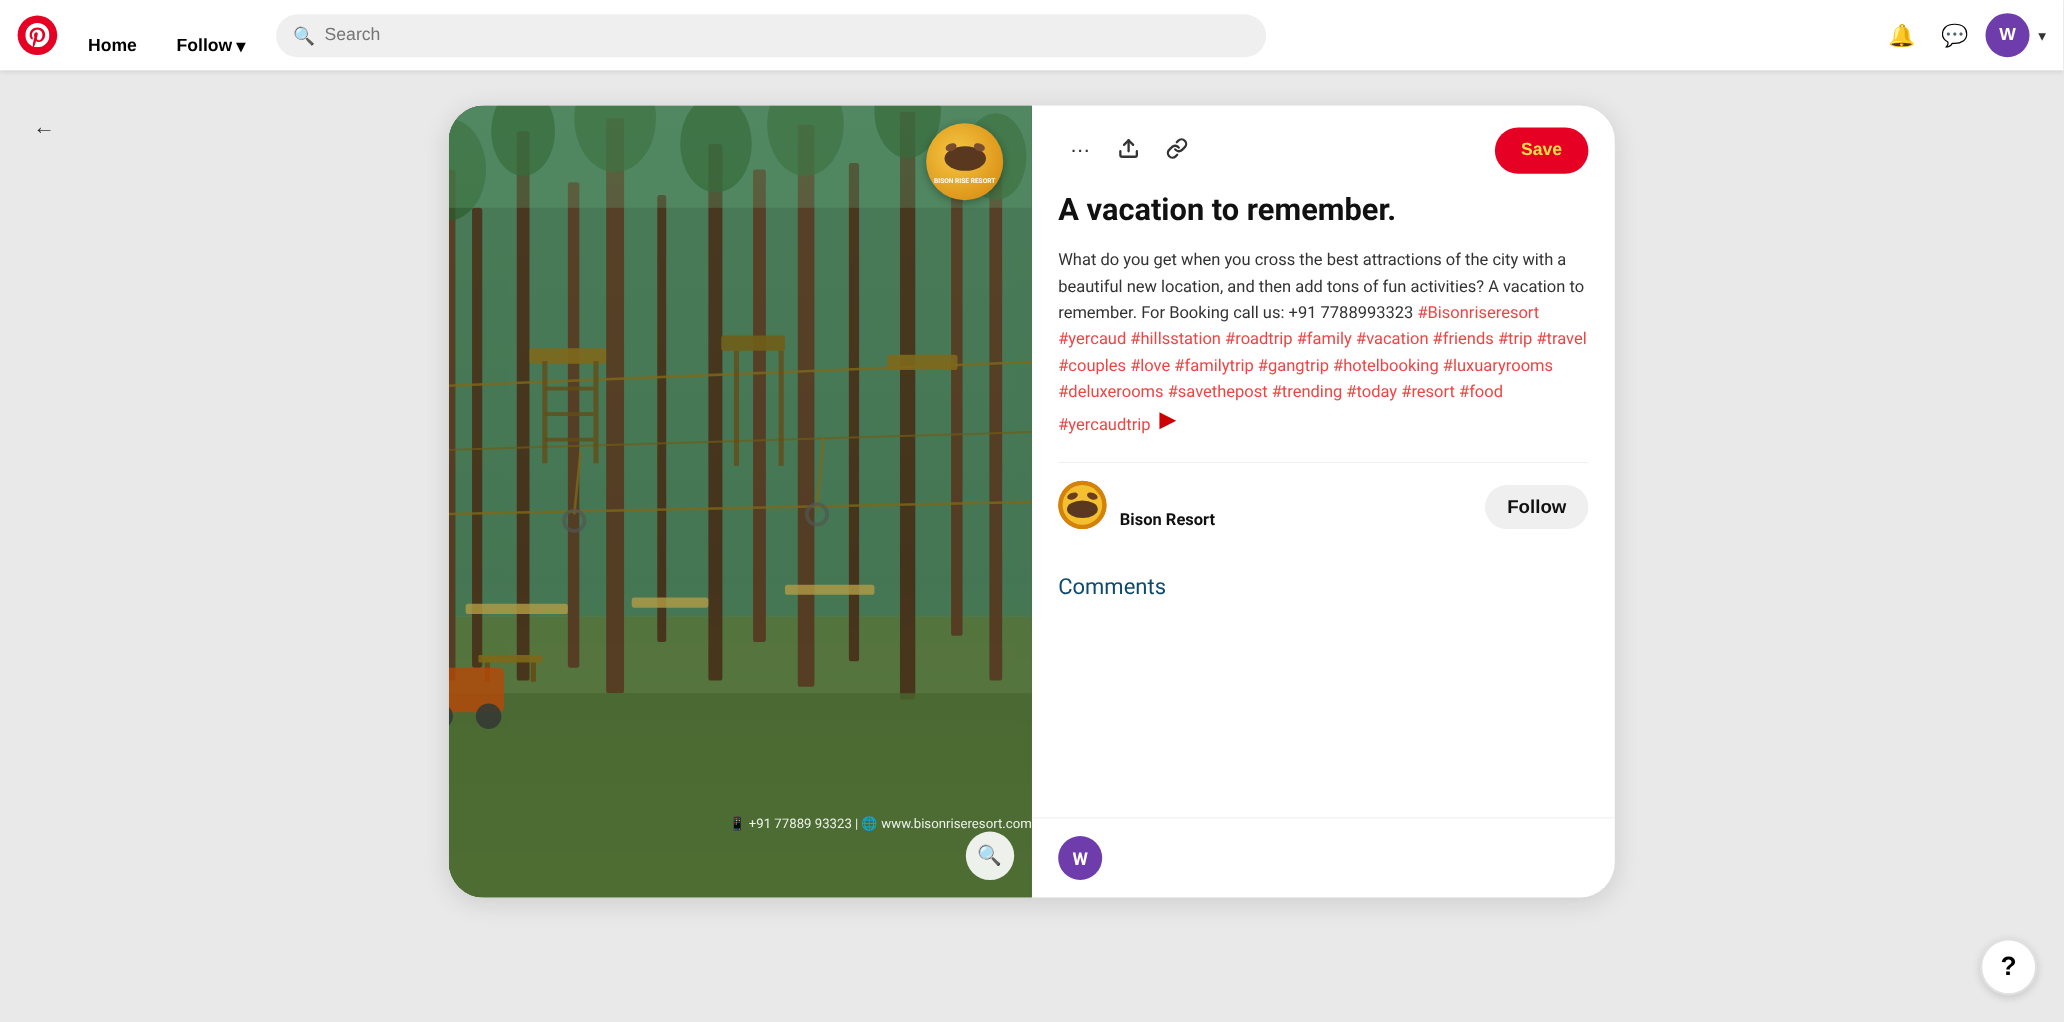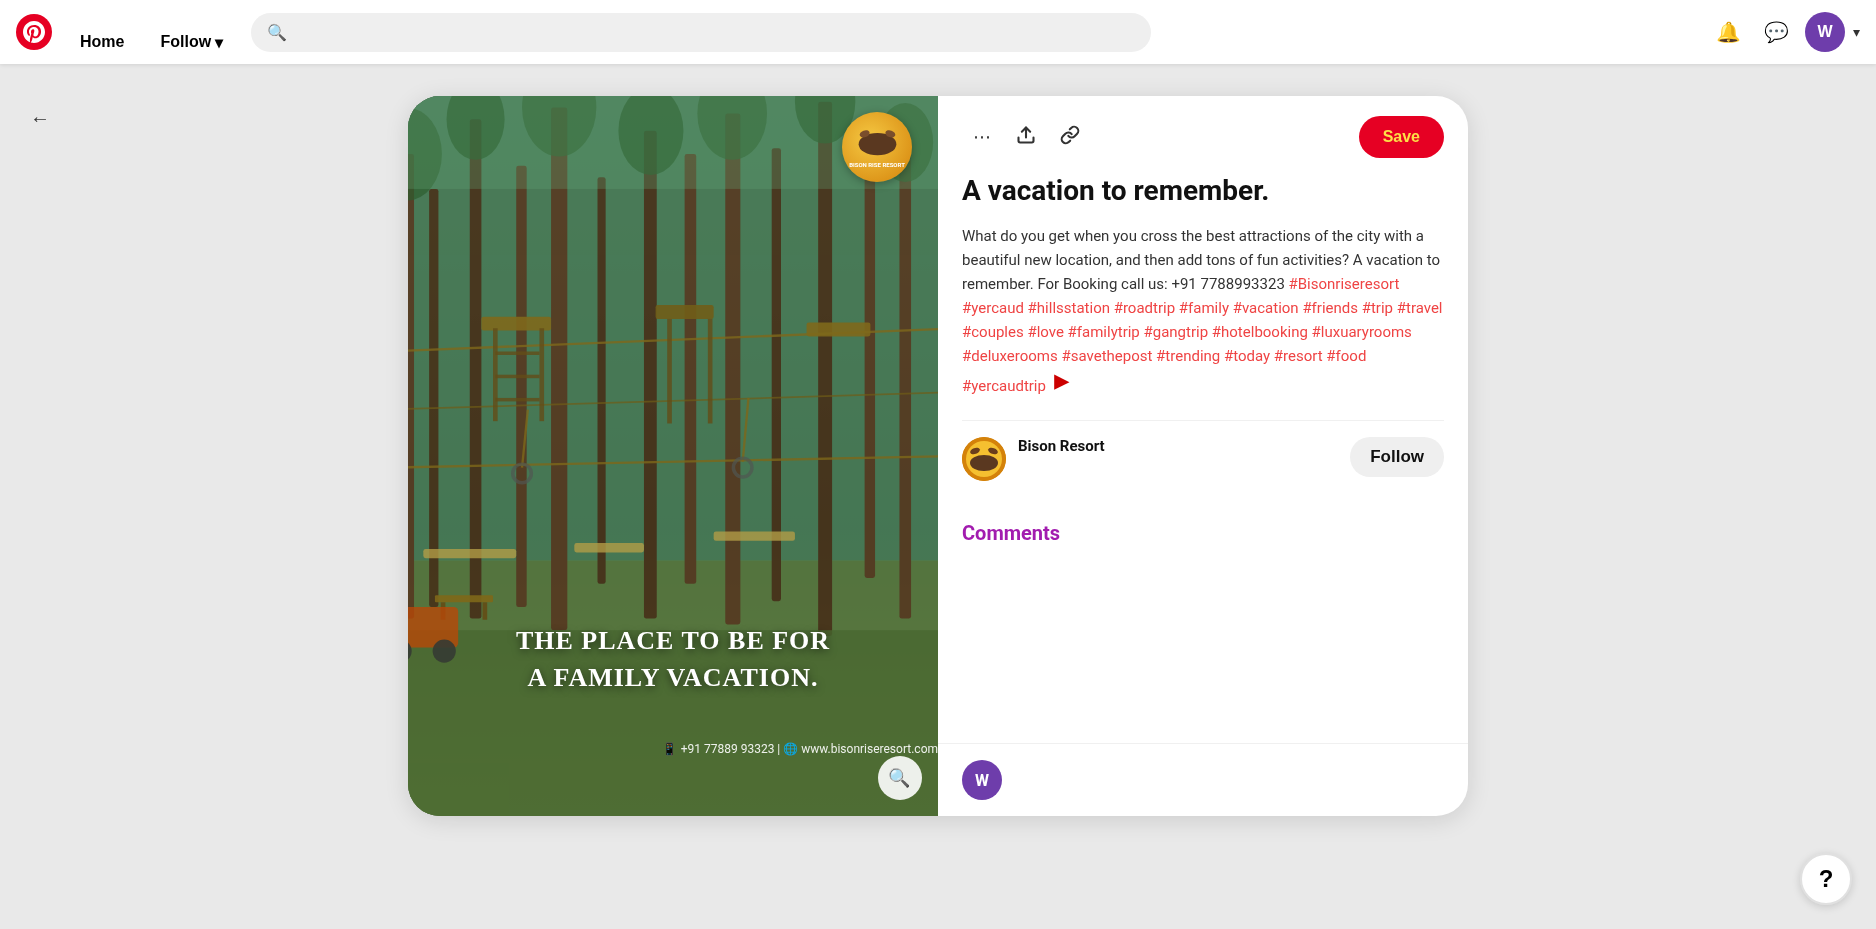--- a/index.html
+++ b/index.html
@@ -147,36 +147,36 @@
     }
     .pin-description .hashtags { color: #ef4444; text-align: right; }
 
     
     .red-arrow {
       color: #cc0000; font-size: 20px; display: inline-block;
       transform: rotate(180deg); margin-left: 4px;
     }
 
     .pin-author {
-      display: flex; align-items: flex-start; gap: 12px; padding: 16px 0;
+      display: flex; align-items: flex-end; gap: 12px; padding: 16px 0;
       border-top: 1px solid #f0f0f0; margin-bottom: 16px;
     }
     .author-avatar {
       width: 44px; height: 44px; border-radius: 50%; overflow: hidden;
       flex-shrink: 0; background: #d4820a;
       display: flex; align-items: center; justify-content: center;
     }
     .author-name { font-size: 15px; font-weight: 700; color: #111; flex: 1; }
     .follow-btn {
       background: #efefef; color: #111; border: none; border-radius: 24px;
       padding: 10px 20px; font-size: 17px; font-weight: 700; cursor: pointer;
     }
 
     .comments-section { padding-top: 8px; }
-    .comments-title { font-size: 20px; font-weight: 700; color: #a21caf; margin-bottom: 16px; }
+    .comments-title { font-size: 20px; font-weight: 400; color: #0c4a6e; margin-bottom: 16px; }
 
     
     .comment-input-row {
       display: flex; align-items: center; gap: 12px;
       padding: 16px 24px; border-top: 1px solid #f0f0f0;
       flex-shrink: 0;
     }
     .comment-avatar {
       width: 40px; height: 40px; border-radius: 50%;
       background: #6e3dab; color: white; font-weight: 700; font-size: 16px;
@@ -215,20 +215,21 @@
   <nav class="nav-links">
     <button class="nav-link">Home</button>
     <button class="nav-link">
       <span>Follow</span>
       <span>▾</span>
     </button>
   </nav>
 
   <div class="search-bar">
     <span class="search-icon">🔍</span>
+    <input class="search-input" type="text" placeholder="Search" style="">
   </div>
 
   <div class="header-actions">
     <button class="icon-btn">
       <span>🔔</span>
     </button>
     <button class="icon-btn">
       <span>💬</span>
     </button>
     <button class="avatar-btn">W</button>
@@ -322,24 +323,20 @@
             <svg viewBox="0 0 50 35" width="45" height="30">
               <ellipse cx="25" cy="20" rx="22" ry="13" fill="#5a3820"></ellipse>
               <circle cx="25" cy="12" rx="12" ry="10" fill="#8B5e3c"></circle>
               <ellipse cx="10" cy="8" rx="6" ry="4" fill="#7a4e2c" transform="rotate(-20 10 8)"></ellipse>
               <ellipse cx="40" cy="8" rx="6" ry="4" fill="#7a4e2c" transform="rotate(20 40 8)"></ellipse>
             </svg>
             <div class="logo-bison-text">BISON RISE RESORT</div>
           </div>
         </div>
 
-        <div class="overlay-text">
-          <div>THE PLACE TO BE FOR</div>
-          <div>A FAMILY VACATION.</div>
-        </div>
 
         <div class="contact-bar">📱 +91 77889 93323  |  🌐  www.bisonriseresort.com</div>
 
         <button class="lens-btn">
           <span>🔍</span>
         </button>
       </div>
     </div>
 
     <div class="pin-detail-side">

